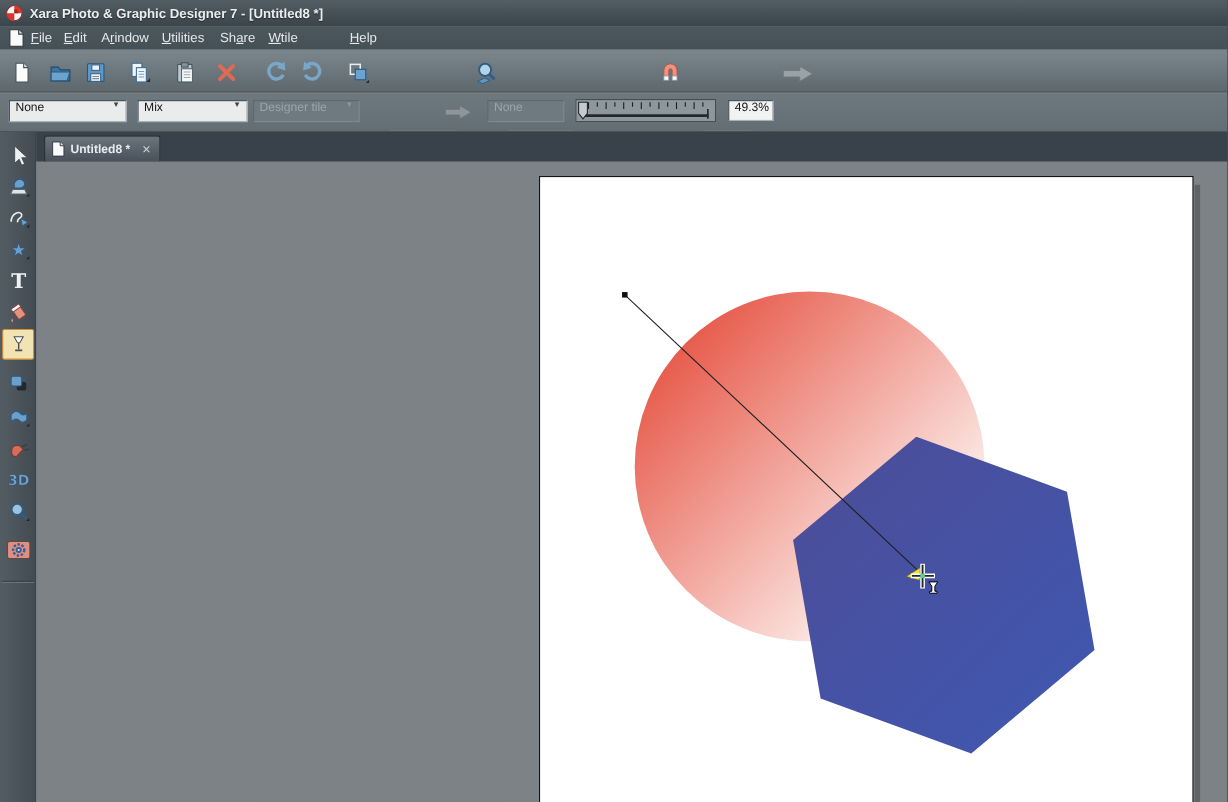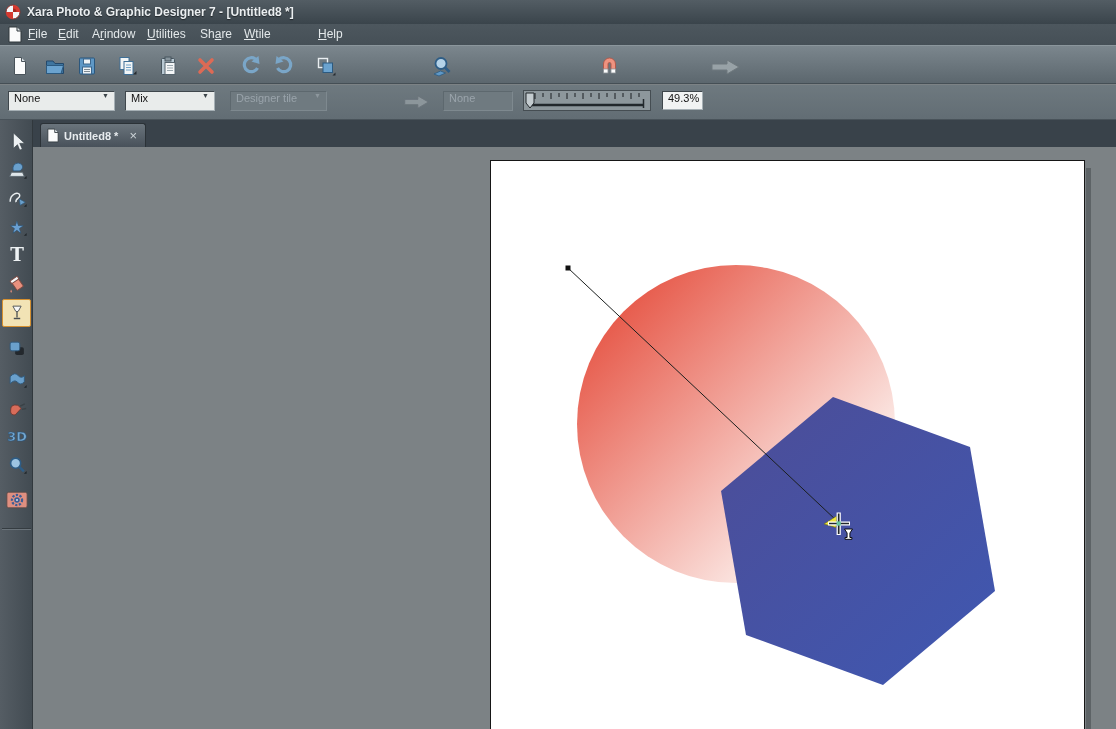--- a/index.html
+++ b/index.html
@@ -254,21 +254,21 @@
         <polygon points="2,6 17,6 17,2 29,9 17,16 17,12 2,12" fill="#98a2a7" stroke="#6f797e"></polygon>
       </svg>
     </div>
   </div>
 
   <div class="toolbar2">
     <div class="combo" style="left:8px; top:6px; width:107px">
       <span>None</span>
       <span class="arr">▼</span>
     </div>
-    <div class="combo" style="left:125px; top:6px; width:90px">
+    <div class="combo" style="left:125px; top:6px; width:100px">
       <span>Mix</span>
       <span class="arr">▼</span>
     </div>
     <div class="combo disabled" style="left:230px; top:6px; width:97px">
       <span>Designer tile</span>
       <span class="arr">▼</span>
     </div>
     <div class="colorwell">
       <span class="btn">▼</span>
     </div>

